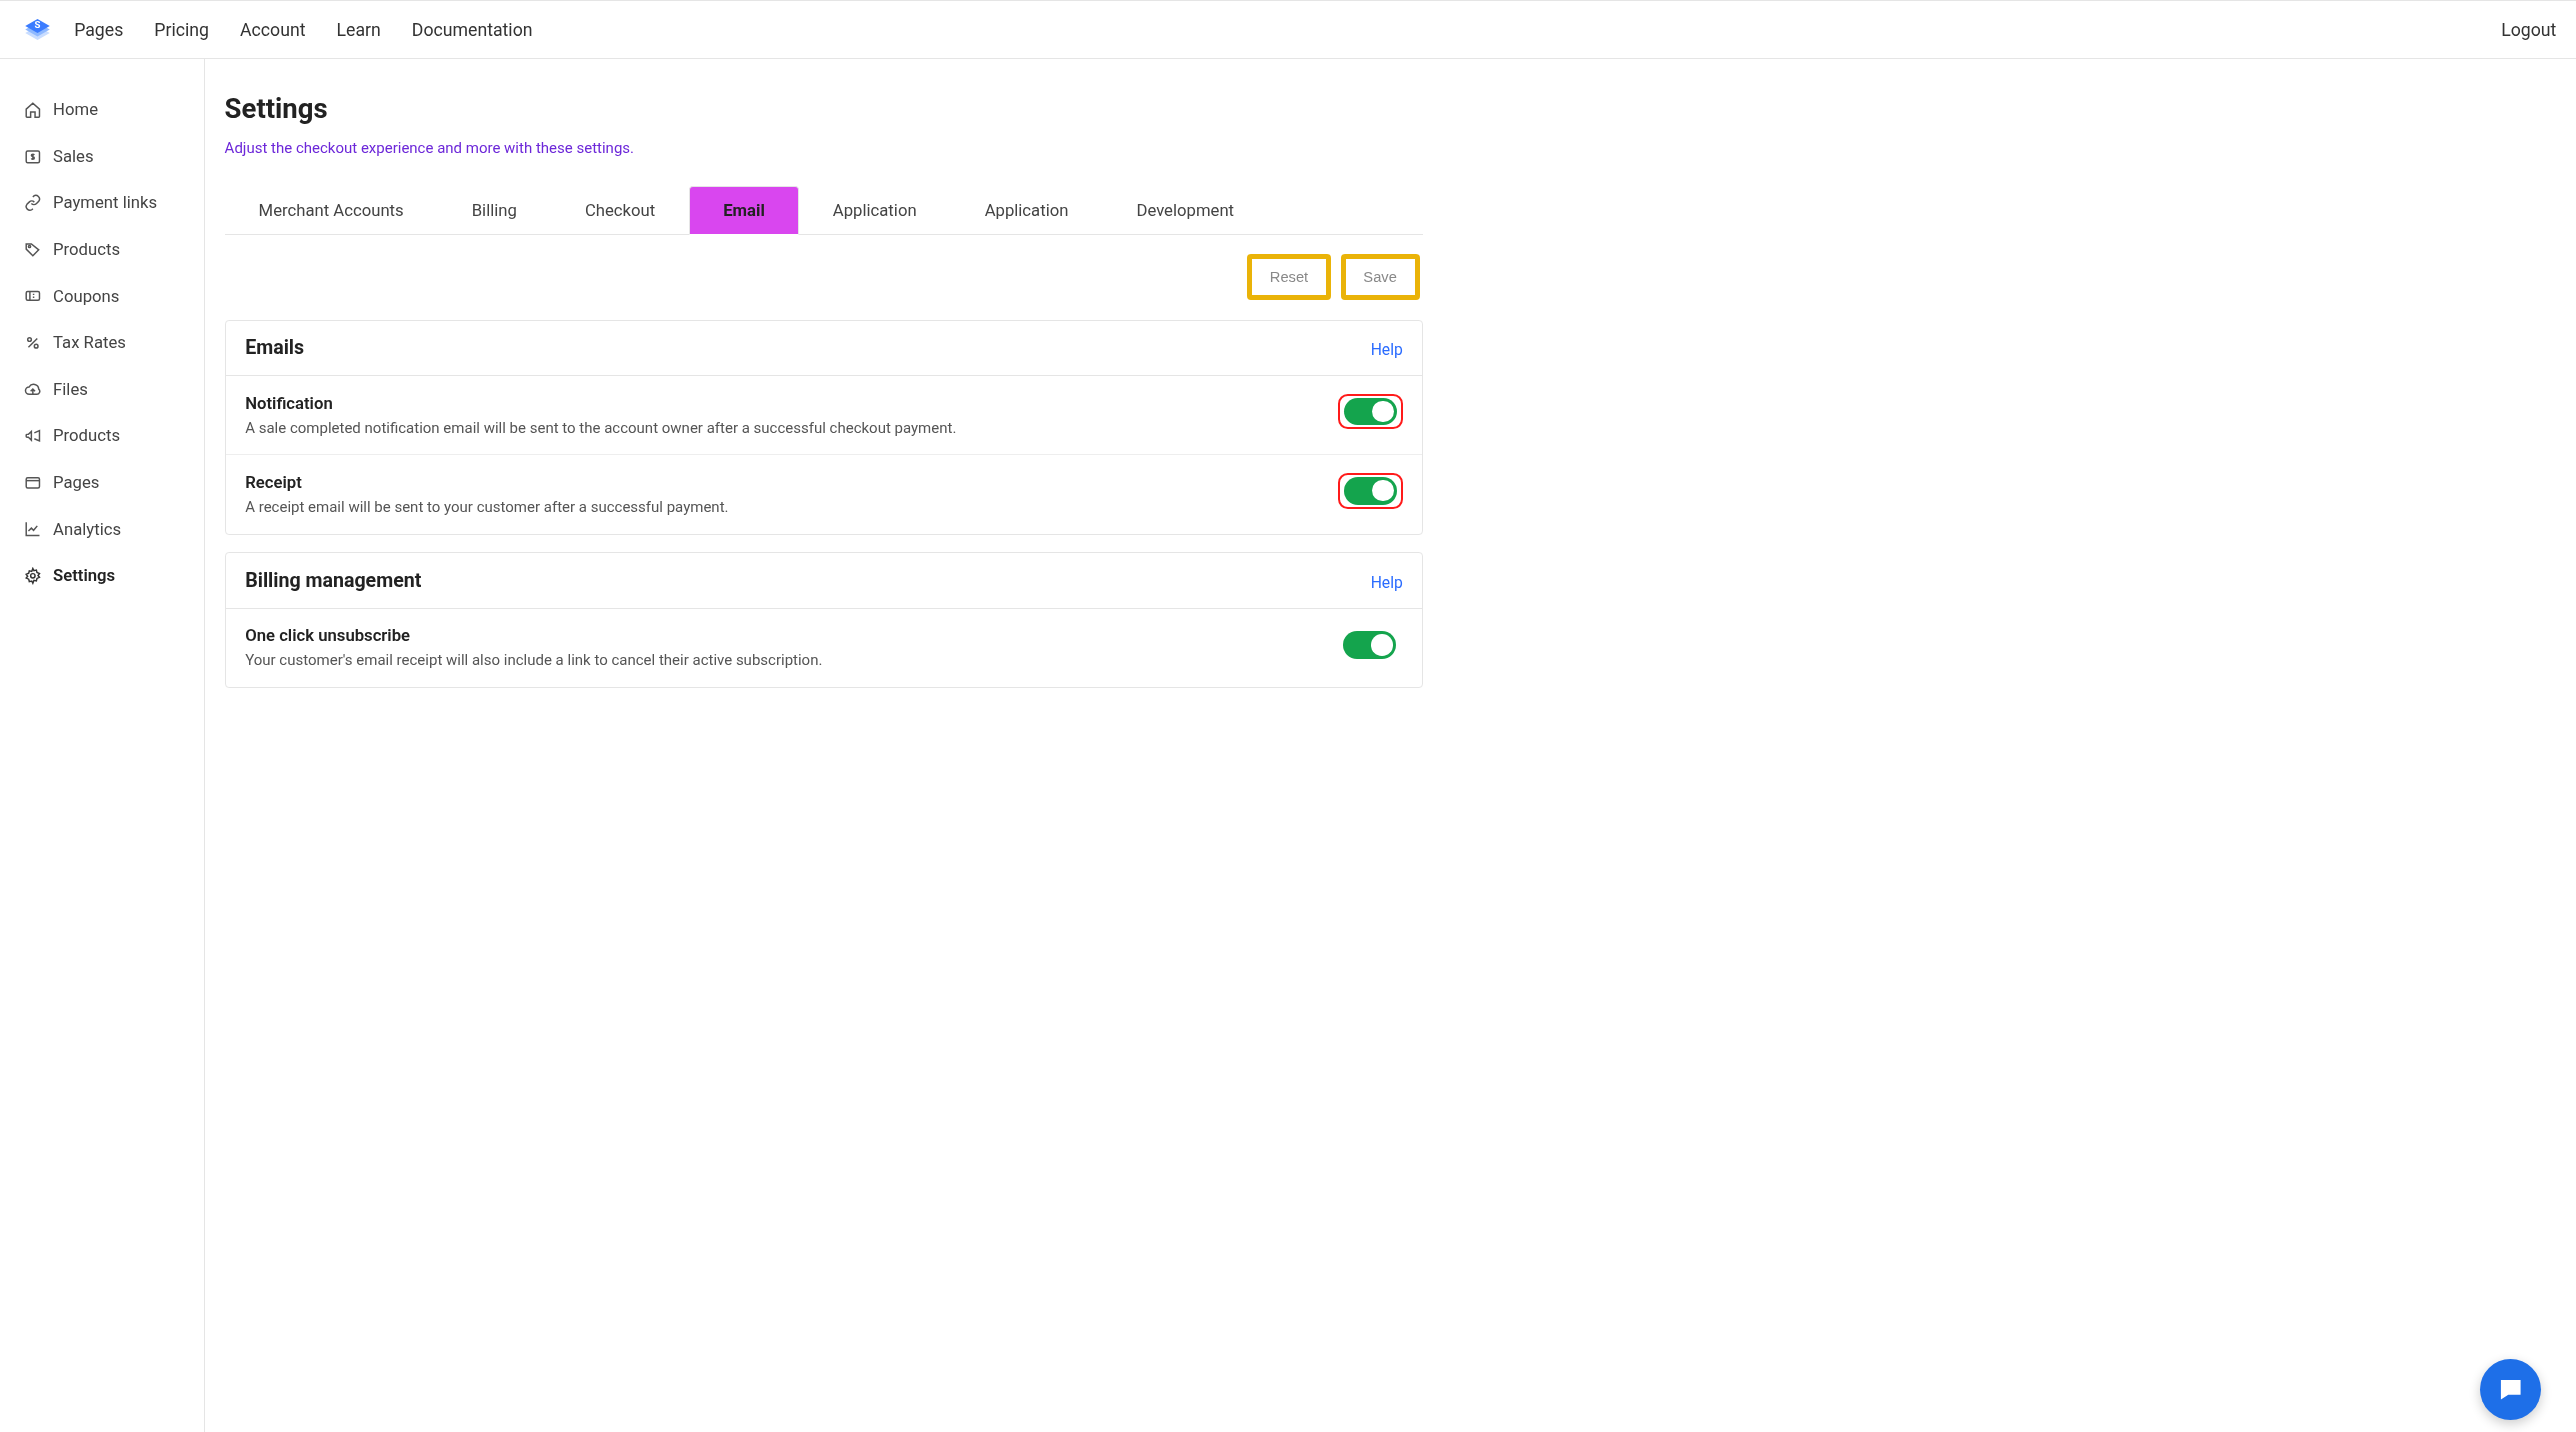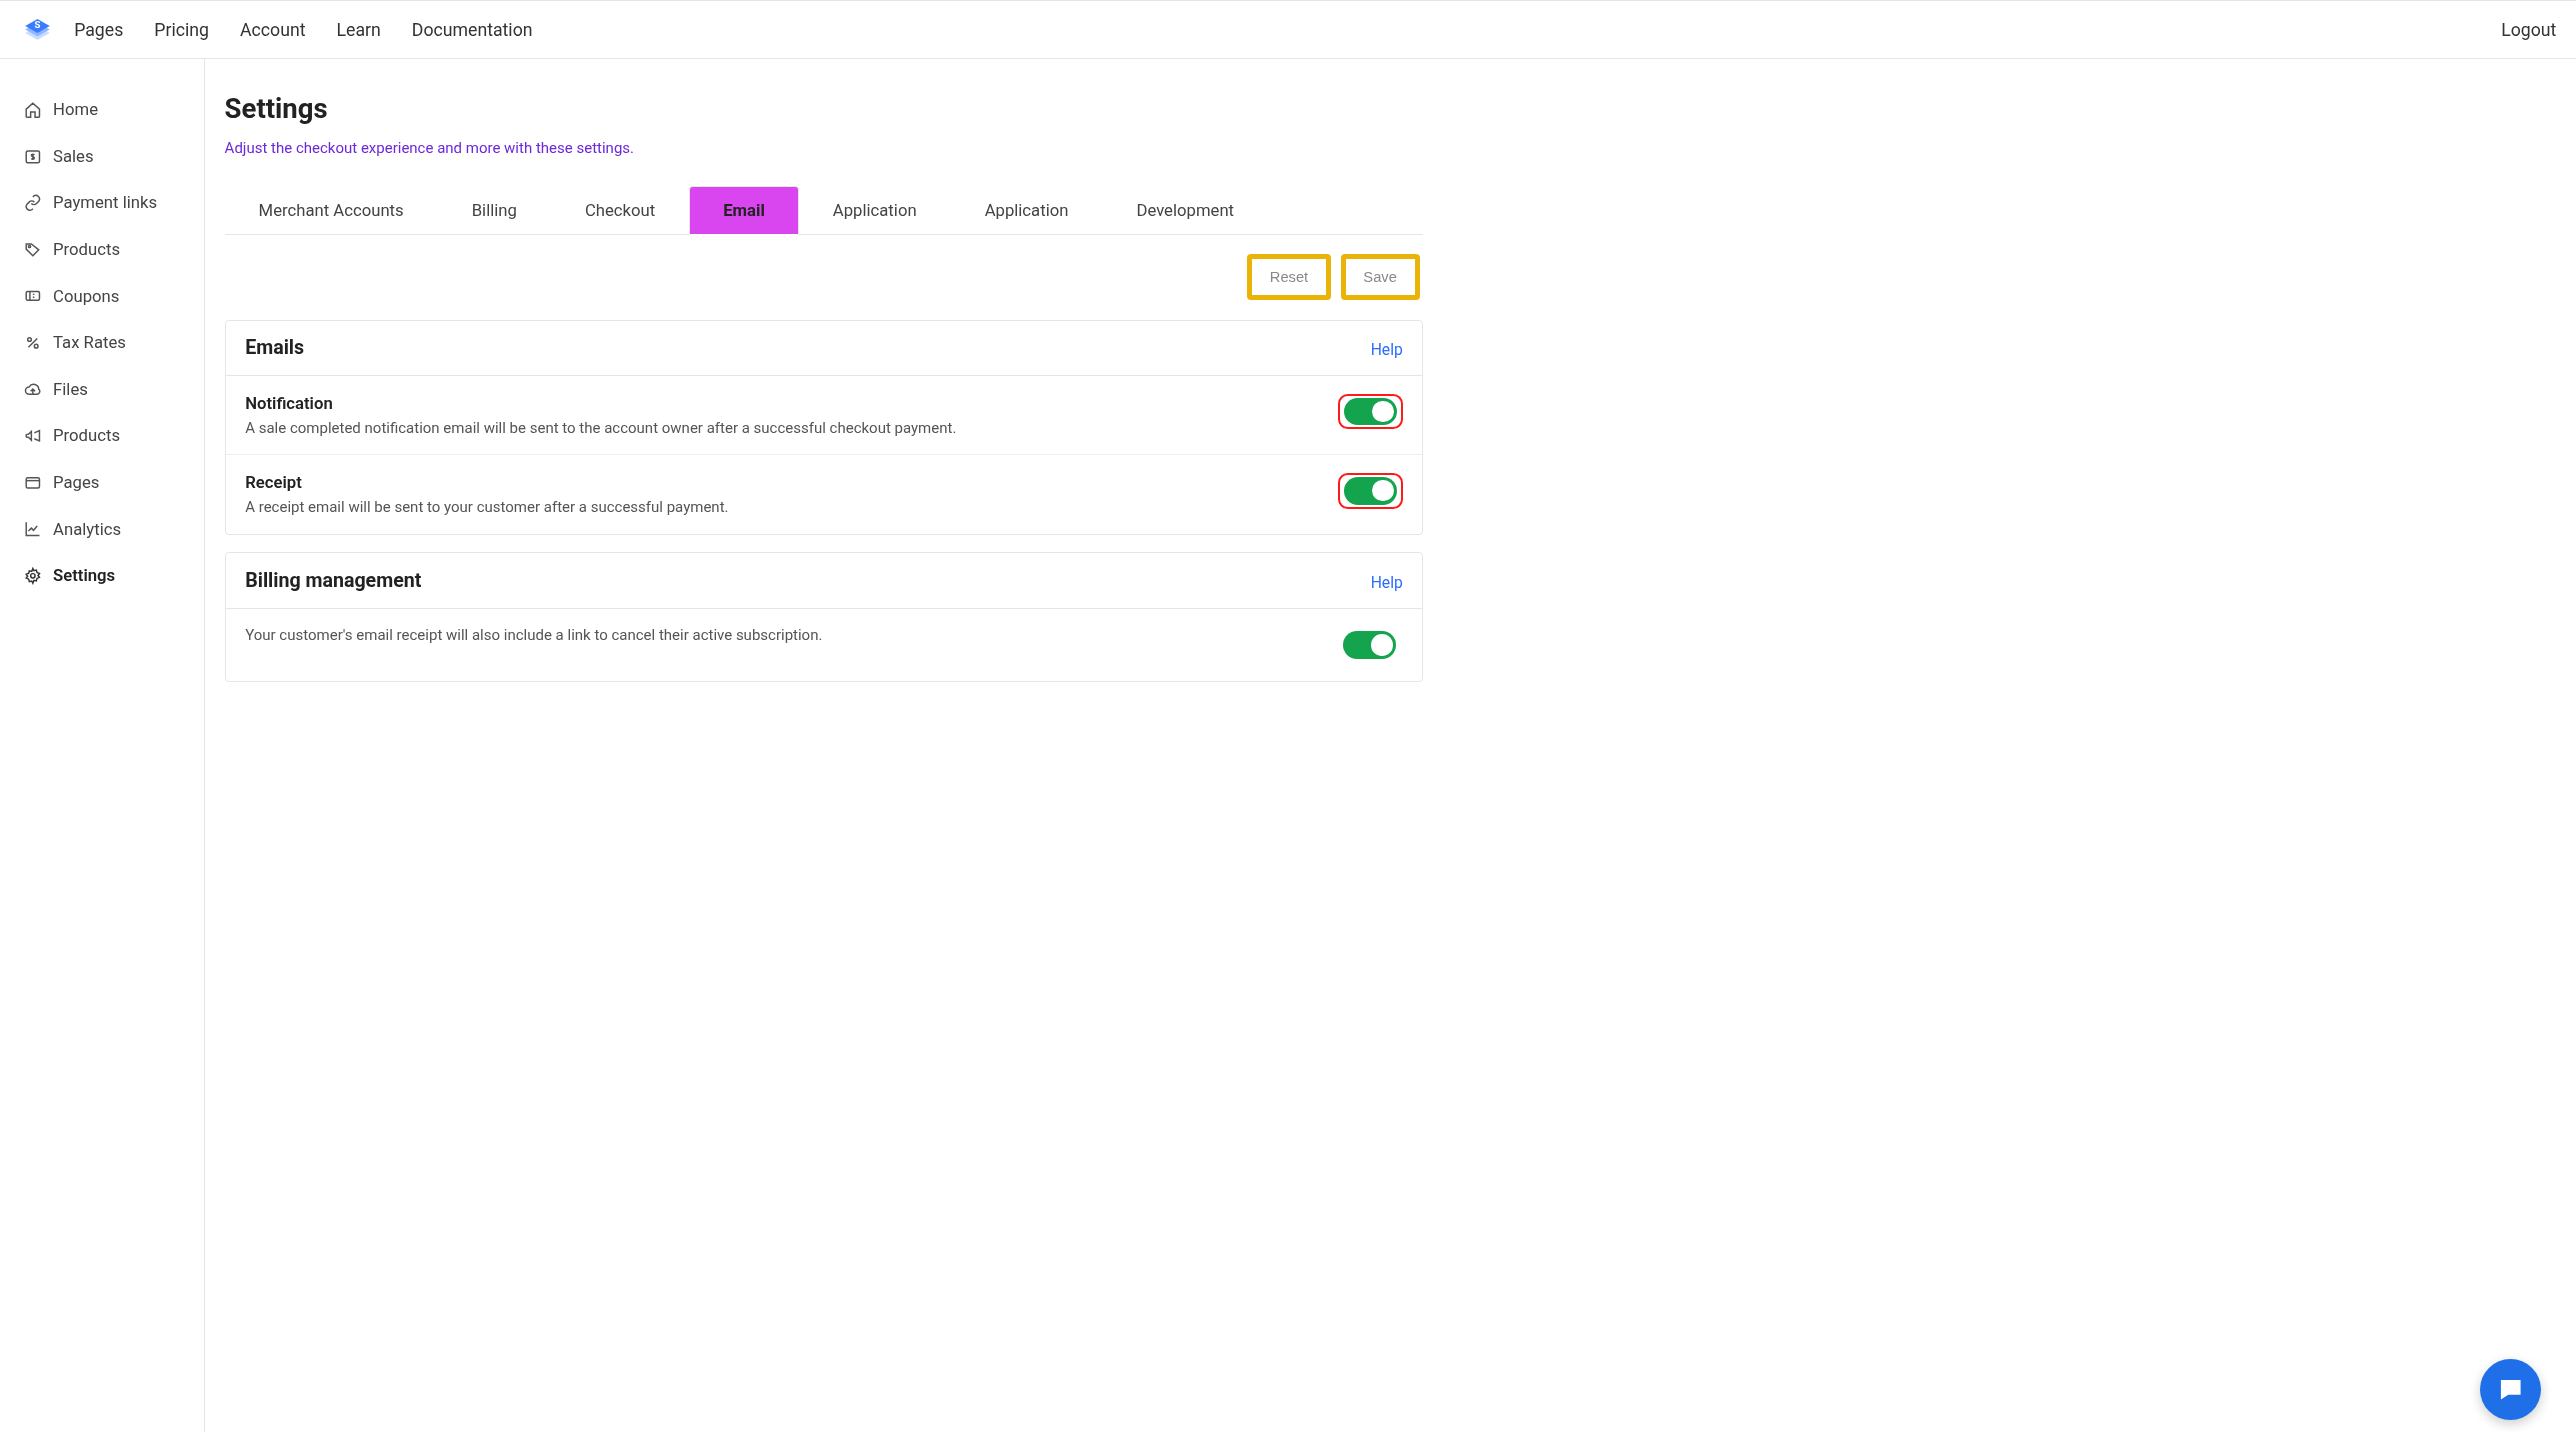--- a/index.html
+++ b/index.html
@@ -316,20 +316,21 @@
         </div>
       </div>
 
       <div class="panel">
         <div class="panel-header">
           <div class="panel-title">Billing management</div>
           <a class="help-link">Help</a>
         </div>
         <div class="panel-row">
           <div class="row-text">
+            <div class="row-title">One click unsubscribe</div>
             <div class="row-desc">Your customer's email receipt will also include a link to cancel their active subscription.</div>
           </div>
           <span class="toggle-plain">
             <div class="toggle">
                 <div class="knob"></div>
               </div>
           </span>
         </div>
       </div>
 

